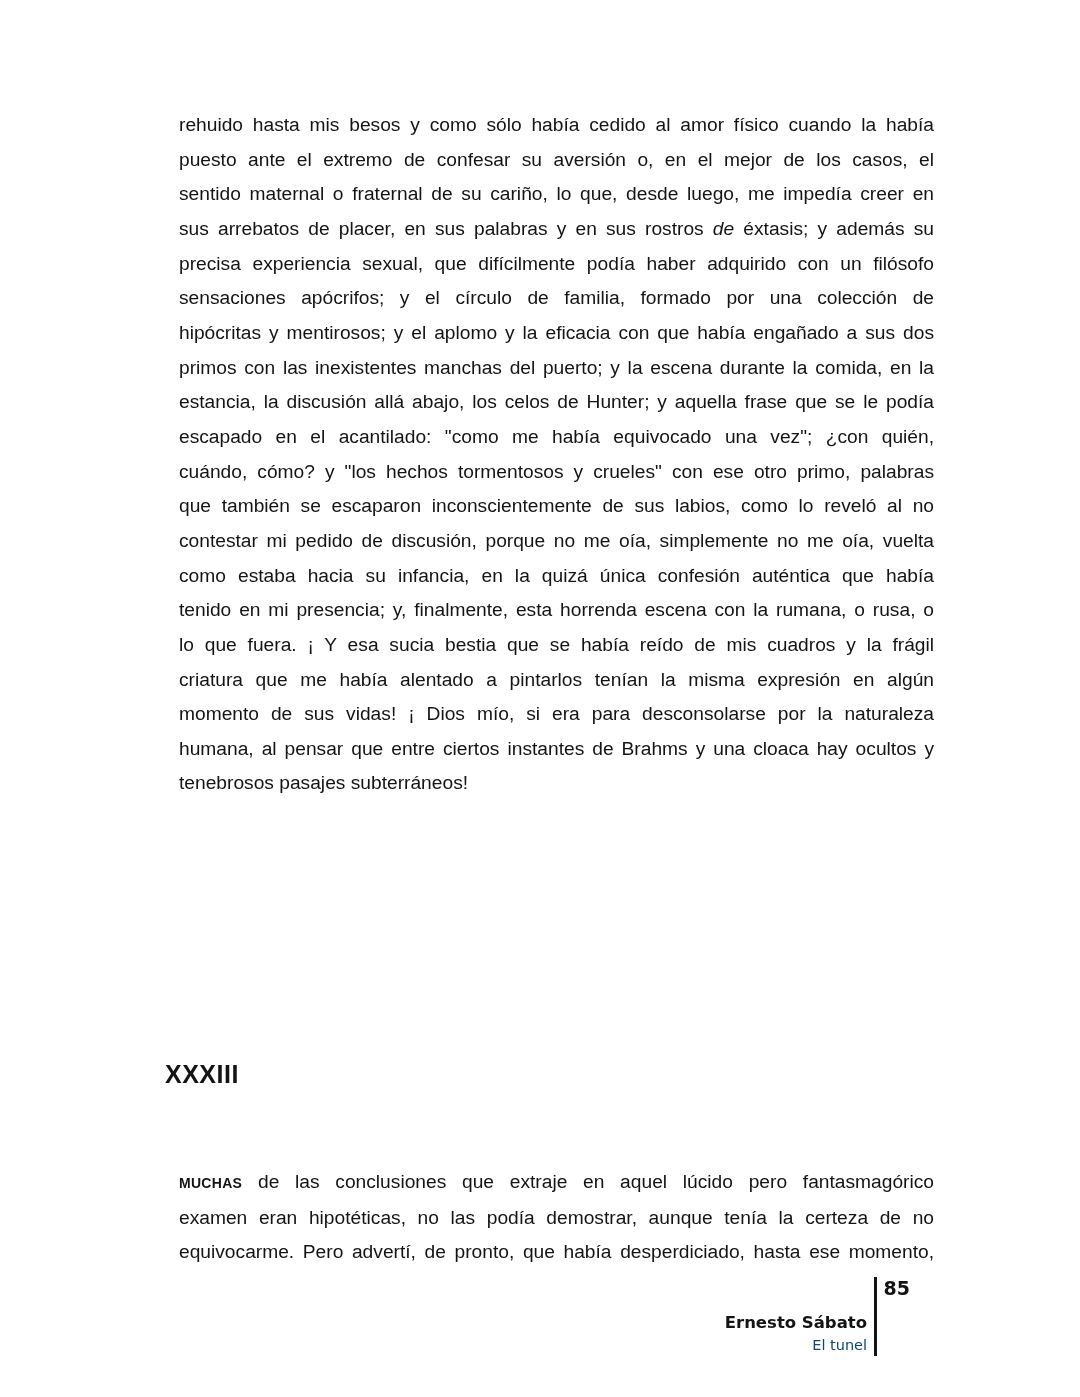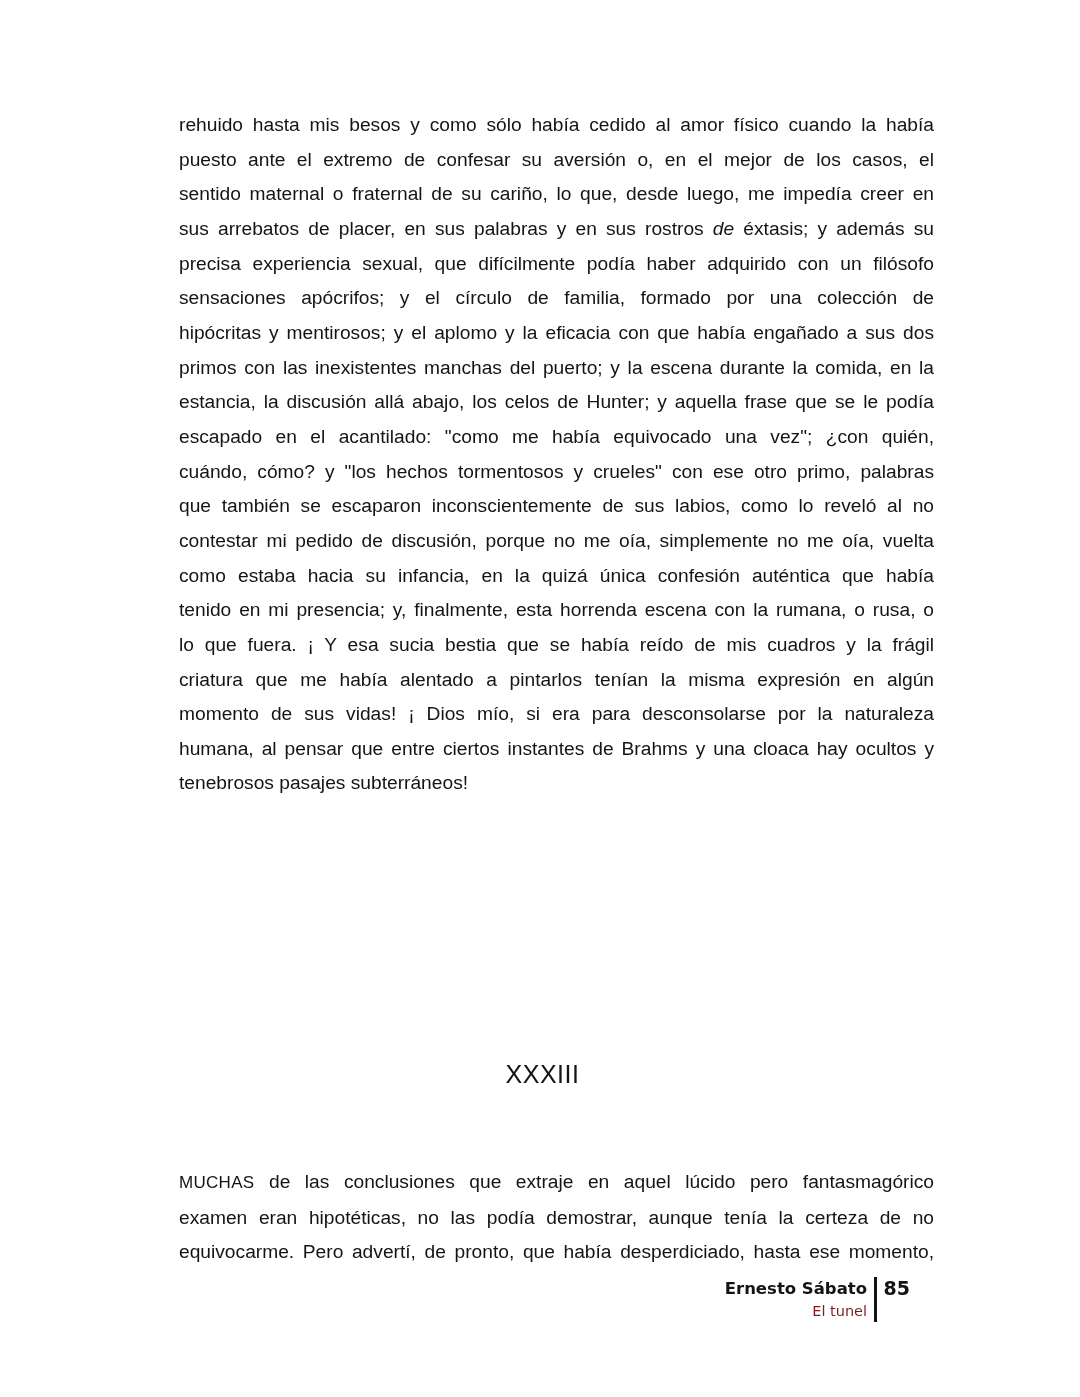--- a/index.html
+++ b/index.html
@@ -26,53 +26,54 @@
     text-align-last: justify;
     -moz-text-align-last: justify;
     hyphens: none;
   }
   .line.lastline {
     text-align-last: left;
     -moz-text-align-last: left;
   }
   .it { font-style: italic; }
   .lead-caps {
-    font-size: 17px;
+    font-size: 14px;
     letter-spacing: 0.3px;
+    font-weight: bold;
   }
   #chapter-heading {
     position: absolute;
     left: 165px;
     width: 755px;
     top: 1059px;
-    text-align: center;
-    font-weight: normal;
+    text-align: left;
+    font-weight: bold;
     font-size: 25px;
     line-height: 30px;
     letter-spacing: 0.5px;
   }
   .footer {
     position: absolute;
     top: 1277px;
     right: 170px;
     display: flex;
     align-items: stretch;
     font-family: "DejaVu Sans", sans-serif;
   }
-  .footer-left { text-align: right; }
+  .footer-left { text-align: right; margin-top: 34px; }
   .footer-author {
     font-size: 16.5px;
     font-weight: bold;
     line-height: 23px;
     white-space: nowrap;
   }
   .footer-book {
     font-size: 14.5px;
     line-height: 22px;
-    color: #7f1d1d;
+    color: #0c4a6e;
     white-space: nowrap;
   }
   .footer-divider {
     width: 2.5px;
     background: #141414;
     margin-left: 7px;
     flex: 0 0 auto;
   }
   .footer-page {
     font-size: 19px;

